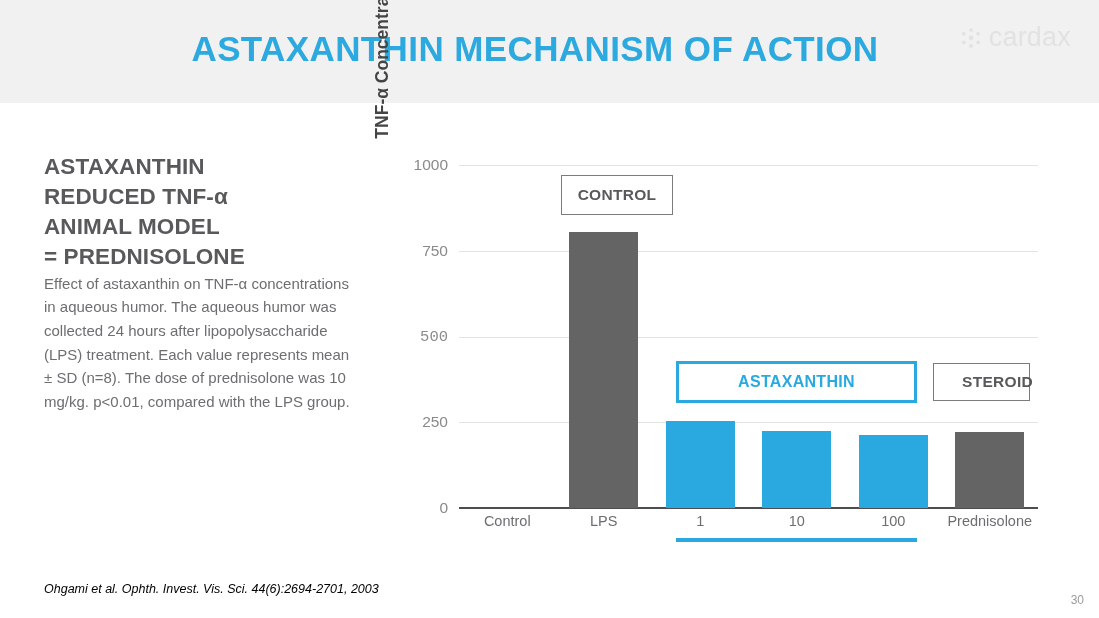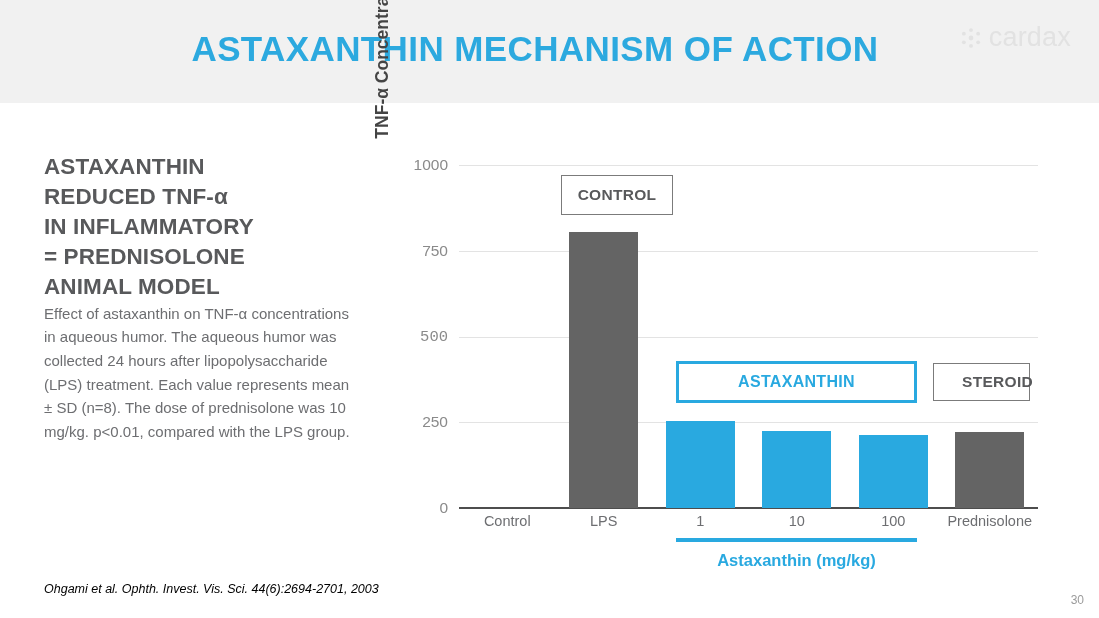--- a/index.html
+++ b/index.html
@@ -132,23 +132,22 @@
     <circle cx="4.2" cy="16.7" r="2.1" fill="#e2e2e2"></circle>
     <circle cx="19.8" cy="16.7" r="2.1" fill="#e2e2e2"></circle>
   </svg>
   <span class="logo-text">cardax</span>
 </div>
 
 <div id="left-col">
   <div id="headline">
     <span class="hl-line">ASTAXANTHIN</span>
     <span class="hl-line">REDUCED TNF-α</span>
-    <span class="hl-line">IN INFLAMMATORY</span>
+    <span class="hl-line">ANIMAL MODEL</span>
     <span class="hl-line">= PREDNISOLONE</span>
-    <span class="hl-line">ANIMAL MODEL</span>
   </div>
   <div id="description">Effect of astaxanthin on TNF-α concentrations in aqueous humor. The aqueous humor was collected 24 hours after lipopolysaccharide (LPS) treatment. Each value represents mean ± SD (n=8). The dose of prednisolone was 10 mg/kg. p&lt;0.01, compared with the LPS group.</div>
 </div>
 
 <div id="citation">Ohgami et al. Ophth. Invest. Vis. Sci. 44(6):2694-2701, 2003</div>
 <div id="page-number">30</div>
 
 <div id="chart-region">
 
   <div id="y-axis-title">TNF-α Concentration (pg/ml)</div>
@@ -179,18 +178,17 @@
   <div id="x-tick-labels">
       <div class="x-tick-label" style="left: 507.25px;">Control</div>
       <div class="x-tick-label" style="left: 603.75px;">LPS</div>
       <div class="x-tick-label" style="left: 700.25px;">1</div>
       <div class="x-tick-label" style="left: 796.75px;">10</div>
       <div class="x-tick-label" style="left: 893.25px;">100</div>
       <div class="x-tick-label" style="left: 989.75px;">Prednisolone</div>
     </div>
 
   <div id="group-underline"></div>
-  <div id="group-label">Astaxanthin (mg/kg)</div>
 
   <div class="callout" id="callout-control">CONTROL</div>
   <div class="callout" id="callout-astaxanthin">ASTAXANTHIN</div>
   <div class="callout" id="callout-steroid">STEROID</div>
 </div>
 
 </body></html>

